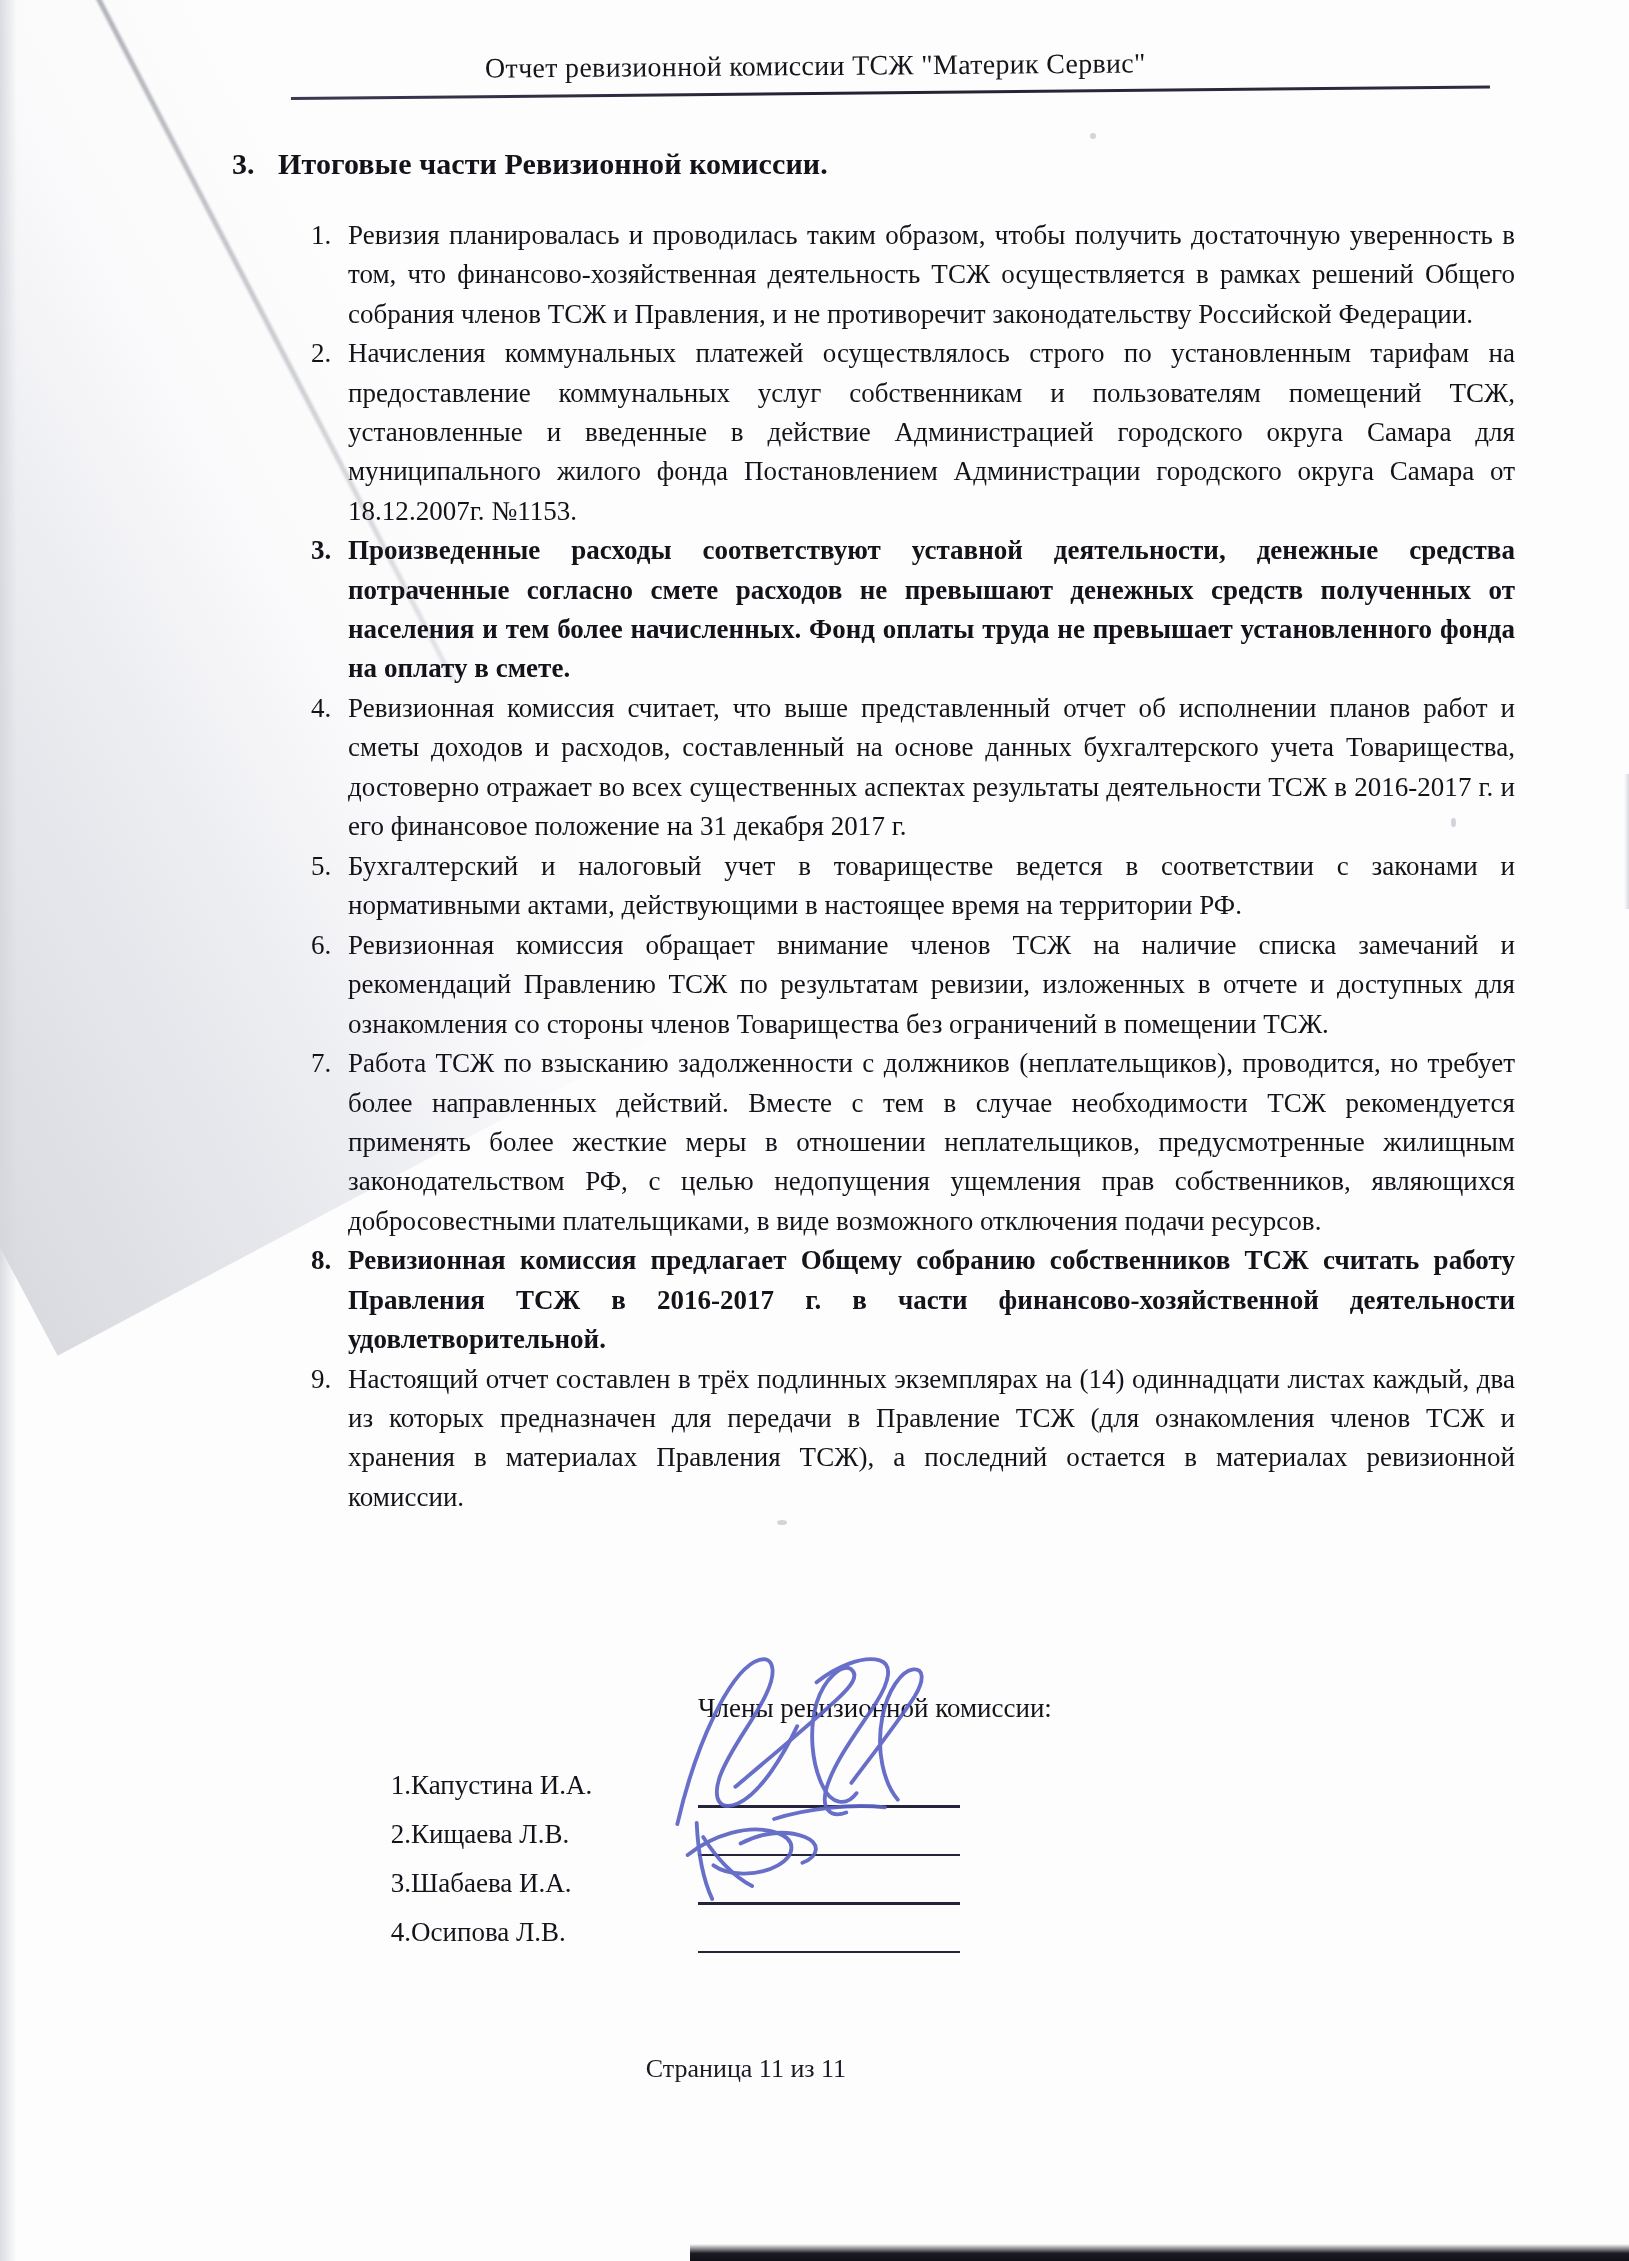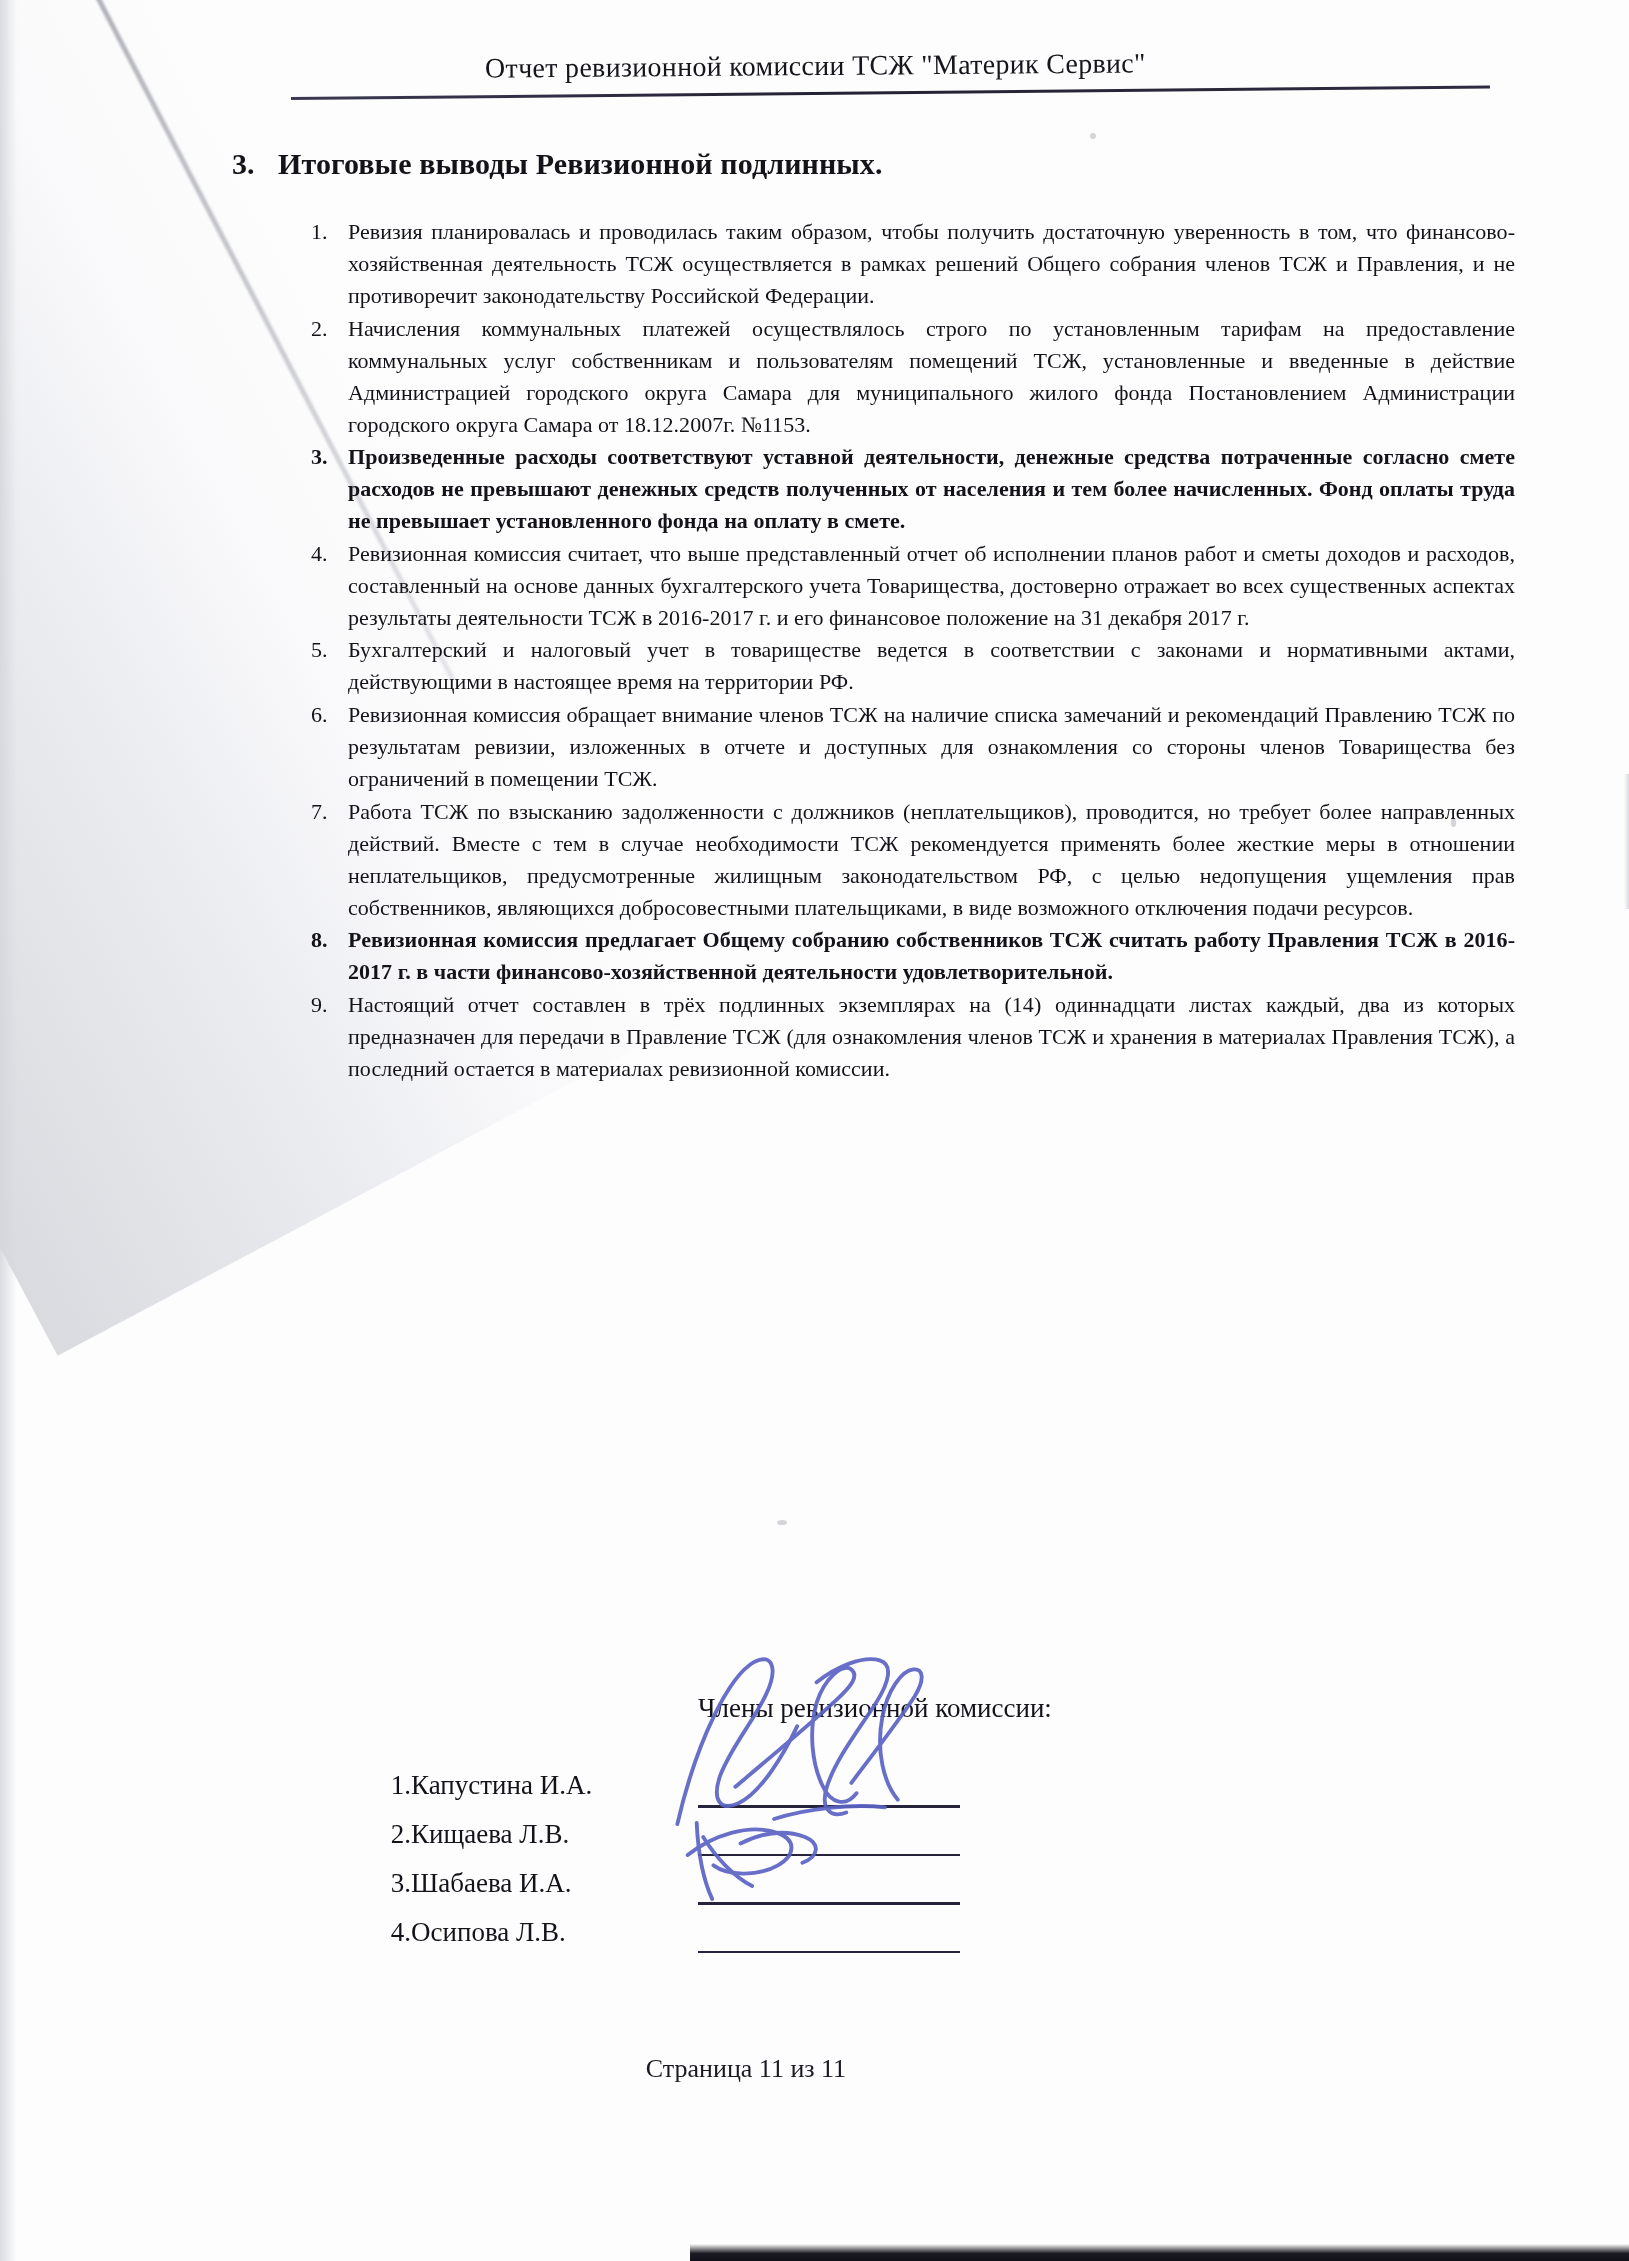--- a/index.html
+++ b/index.html
@@ -124,21 +124,21 @@
 
   ol.outline {
     list-style: none;
     margin: 0;
     padding: 0 0 0 79px;
     counter-reset: outline;
   }
   ol.outline > li {
     position: relative;
     counter-increment: outline;
-    font-size: 22px;
+    font-size: 27px;
     line-height: 1.455;
     text-align: justify;
     text-justify: inter-word;
     margin-bottom: 0.6px;
     padding-left: 37px;
     letter-spacing: 0.03px;
   }
   ol.outline > li::before {
     content: counter(outline) ".";
     position: absolute;
@@ -241,21 +241,21 @@
 
   <div class="doc-header">
     <span class="header-text">Отчет ревизионной комиссии ТСЖ "Материк Сервис"</span>
   </div>
   <div class="header-rule"></div>
 
   <div class="content">
 
     <h2 class="section-title">
       <span class="num">3.</span>
-      <span>Итоговые выводы Ревизионной подлинных.</span>
+      <span>Итоговые части Ревизионной комиссии.</span>
     </h2>
 
     <ol class="outline">
       <li><span>Ревизия планировалась и проводилась таким образом, чтобы получить достаточную уверенность в том, что финансово-хозяйственная деятельность ТСЖ осуществляется в рамках решений Общего собрания членов ТСЖ и Правления, и не противоречит законодательству Российской Федерации.</span></li>
       <li><span>Начисления коммунальных платежей осуществлялось строго по установленным тарифам на предоставление коммунальных услуг собственникам и пользователям помещений ТСЖ, установленные и введенные в действие Администрацией городского округа Самара для муниципального жилого фонда Постановлением Администрации городского округа Самара от 18.12.2007г. №1153.</span></li>
       <li class="bold"><span class="lead-normal">Произведенные расходы соответствуют уставной деятельности, </span><span class="tail-bold">денежные средства потраченные согласно смете расходов не превышают денежных средств полученных от населения и тем более начисленных. Фонд оплаты труда не превышает установленного фонда на оплату в смете.</span></li>
       <li><span>Ревизионная комиссия считает, что выше представленный отчет об исполнении планов работ и сметы доходов и расходов, составленный на основе данных бухгалтерского учета Товарищества, достоверно отражает во всех существенных аспектах результаты деятельности ТСЖ в 2016-2017 г. и его финансовое положение на 31 декабря 2017 г.</span></li>
       <li><span>Бухгалтерский и налоговый учет в товариществе ведется в соответствии с законами и нормативными актами, действующими в настоящее время на территории РФ.</span></li>
       <li><span>Ревизионная комиссия обращает внимание членов ТСЖ на наличие списка замечаний и рекомендаций Правлению ТСЖ по результатам ревизии, изложенных в отчете и доступных для ознакомления со стороны членов Товарищества без ограничений в помещении ТСЖ.</span></li>
       <li><span>Работа ТСЖ по взысканию задолженности с должников (неплательщиков), проводится, но требует более направленных действий. Вместе с тем в случае необходимости ТСЖ рекомендуется применять более жесткие меры в отношении неплательщиков, предусмотренные жилищным законодательством РФ, с целью недопущения ущемления прав собственников, являющихся добросовестными плательщиками, в виде возможного отключения подачи ресурсов.</span></li>

